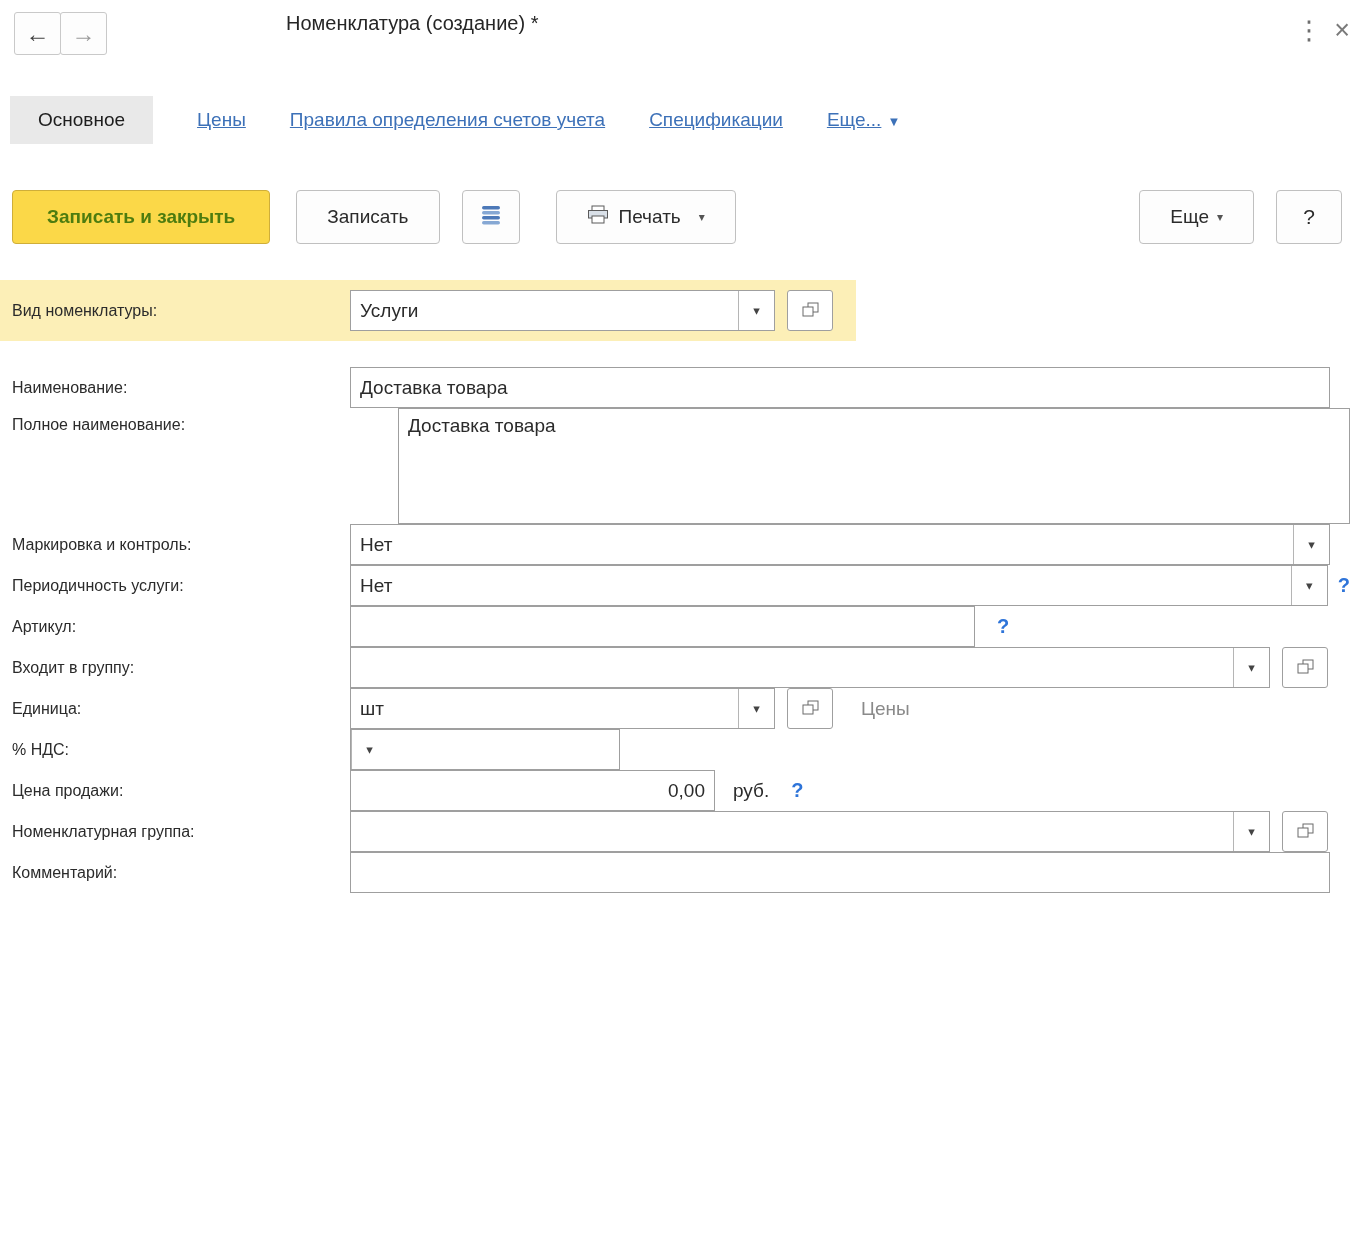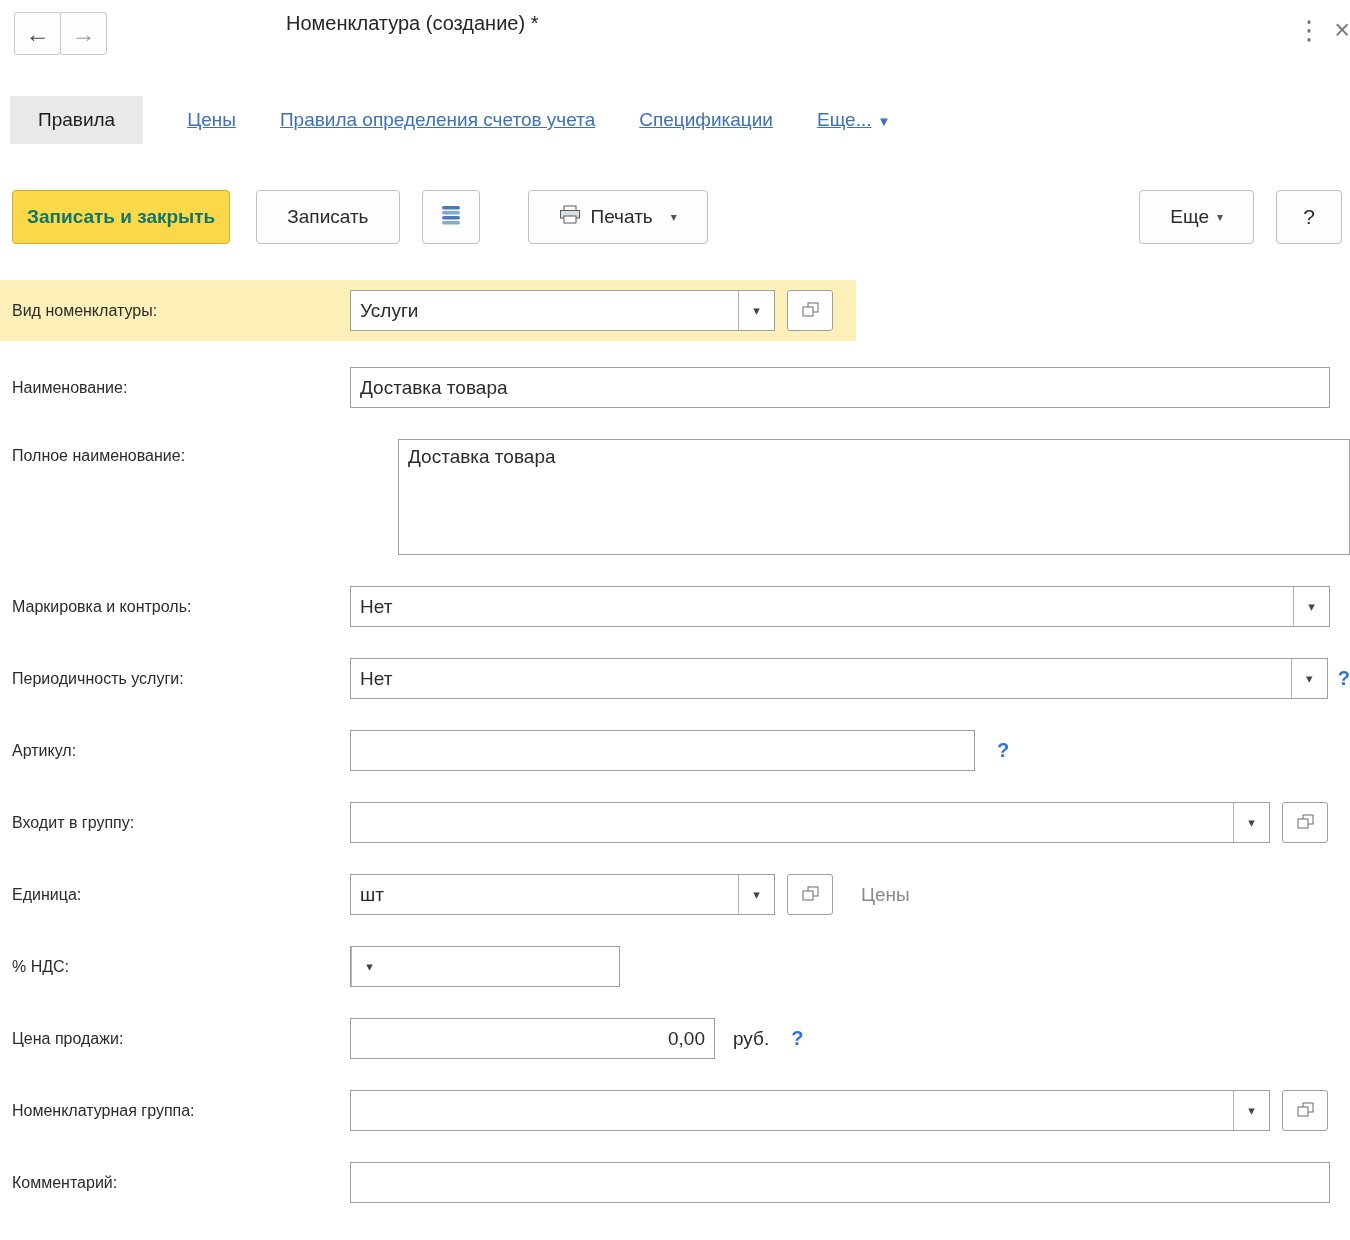--- a/index.html
+++ b/index.html
@@ -25,32 +25,32 @@
   .tab-active { background:#e9e9e9; padding:13px 28px; font-size:19px; color:#1d1d1d; cursor:pointer; }
   .tab-link { color:#3d71b8; text-decoration:underline; font-size:19px; margin-left:44px;
     cursor:pointer; white-space:nowrap; }
   .tab-link .tri { font-size:13px; text-decoration:none; display:inline-block; margin-left:6px; }
 
   
   .toolbar { display:flex; align-items:center; padding:0 12px; margin-top:46px; }
   .btn { height:54px; border:1px solid #c0c0c0; background:#fdfdfd; border-radius:4px;
     font-size:19px; font-family:inherit; color:#2b2b2b; cursor:pointer;
     display:flex; align-items:center; justify-content:center; padding:0 30px; }
-  .btn-yellow { background:#fbd848; border-color:#cfae39; font-weight:700; color:#0f766e; padding:0 14px; }
+  .btn-yellow { background:#fbd848; border-color:#cfae39; font-weight:700; color:#4d7c0f; padding:0 34px; }
   .btn-save { margin-left:26px; }
   .btn-icon { width:58px; padding:0; margin-left:22px; }
-  .btn-print { margin-left:48px; gap:10px;text-align:center; }
+  .btn-print { margin-left:36px; gap:10px;text-align:center; }
   .btn-print .tri, .btn-more .tri { font-size:12px; color:#555; margin-left:8px; }
   .toolbar-spacer { flex:1; }
   .btn-more { margin-right:22px; }
   .btn-help { width:66px; padding:0; font-size:21px; color:#2b2b2b; margin-right:-4px; }
 
   
   .form { margin-top:36px; }
-  .form-row { display:flex; align-items:center; padding-left:12px; margin-bottom:31px; }
+  .form-row { display:flex; align-items:center; padding-left:12px; }
   .form-row.top { align-items:flex-start;gap:48px; }
   .form-row.highlight { background:#fcefb7; width:856px; padding-top:10px; padding-bottom:10px; margin-bottom:26px; }
   .row-label { width:338px; flex-shrink:0; font-size:16px; color:#2b2b2b; }
   .form-row.top .row-label { padding-top:8px; }
 
   .text-input { height:41px; border:1px solid #9f9f9f; font-size:19px; padding:0 9px;
     font-family:inherit; color:#2b2b2b; background:#fff; }
   .text-input.num { text-align:right; }
   .text-area { border:1px solid #9f9f9f; font-size:19px; padding:6px 9px; font-family:inherit;
     color:#2b2b2b; resize:none; background:#fff; height:116px; }
@@ -84,21 +84,21 @@
     <div class="nav-btn fwd">
       <span>→</span>
     </div>
   </div>
   <div class="title">Номенклатура (создание) *</div>
   <div class="menu-dots">⋮</div>
   <div class="close-x">×</div>
 </div>
 
 <div class="tabs">
-  <div class="tab-active">Правила</div>
+  <div class="tab-active">Основное</div>
   <a class="tab-link">Цены</a>
   <a class="tab-link">Правила определения счетов учета</a>
   <a class="tab-link">Спецификации</a>
   <a class="tab-link"><span>Еще...</span><span class="tri">▼</span></a>
 </div>
 
 <div class="toolbar">
   <button class="btn btn-yellow">Записать и закрыть</button>
   <button class="btn btn-save">Записать</button>
   <button class="btn btn-icon">

